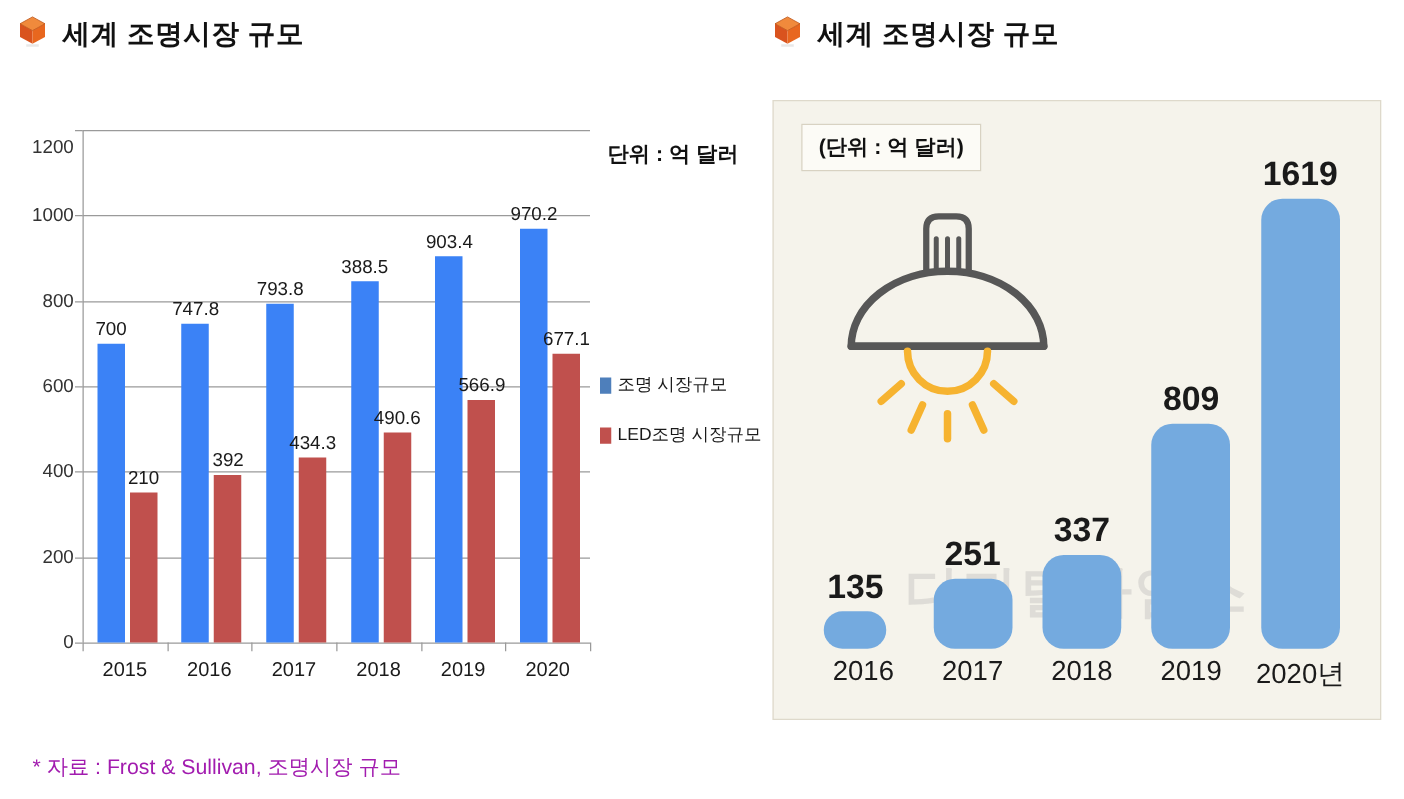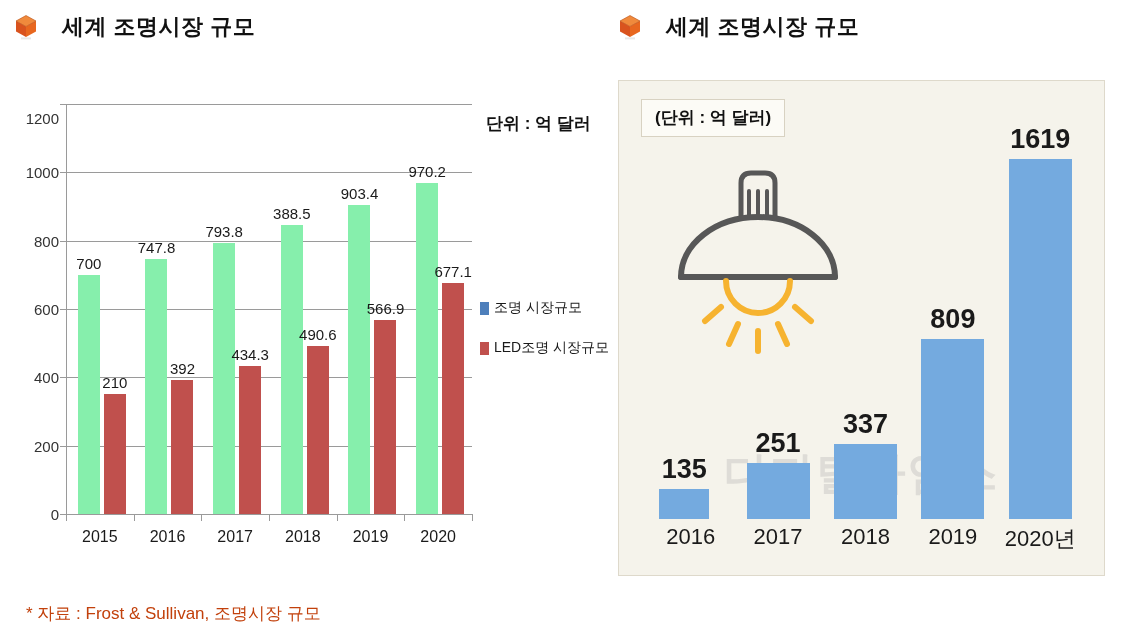--- a/index.html
+++ b/index.html
@@ -12,34 +12,34 @@
   #root { position: relative; width: 1123px; height: 639px; }
 
   
   .panel { position: absolute; top: 0; height: 639px; }
   #panel-left  { left: 0;   width: 600px; }
   #panel-right { left: 600px; width: 523px; }
 
   
   .panel-header {
     position: absolute; top: 12px; left: 14px;
-    display: flex; align-items: center; gap: 24px;
+    display: flex; align-items: flex-start; gap: 12px;
   }
   #panel-right .panel-header { left: 18px; }
   .cube-icon { width: 24px; height: 26px; position: relative; flex: 0 0 auto; }
   .cube-icon svg { display: block; }
   .panel-title {
     font-size: 22px; font-weight: bold; color: #111;
     letter-spacing: .5px; white-space: nowrap;
   }
 
   
   .source-note {
     position: absolute; bottom: 14px; left: 26px;
-    font-size: 17px; color: #c2410c; white-space: nowrap;
+    font-size: 17px; color: #a21caf; white-space: nowrap;
   }
   #panel-right .source-note { left: 18px; }
 
   
   #chart-left {
     position: absolute; left: 18px; top: 96px;
     width: 575px; height: 470px;
   }
   
   #plot-left {
@@ -66,21 +66,21 @@
   .xtick-mark {
     position: absolute; top: 100%; width: 1px; height: 7px;
     background: #9a9a9a;
   }
   .group-left {
     position: absolute; bottom: 0; height: 100%;
   }
   .bar-l {
     position: absolute; bottom: 0;
   }
-  .bar-blue { background: #86efac; }
+  .bar-blue { background: #3b82f6; }
   .bar-red  { background: #C0504D; }
   .bar-val {
     position: absolute; bottom: 100%; left: 50%;
     transform: translateX(-50%);
     margin-bottom: 3px;
     font-size: 15px; color: #1a1a1a; white-space: nowrap;
   }
   .xcat-label {
     position: absolute; top: 100%; margin-top: 14px;
     left: 50%; transform: translateX(-50%);
@@ -123,20 +123,21 @@
     user-select: none;
   }
   #plot-right {
     position: absolute; left: 28px; right: 20px; bottom: 56px;
     height: 400px;
   }
   .group-right { position: absolute; bottom: 0; height: 100%; }
   .bar-r {
     position: absolute; bottom: 0; left: 0; width: 100%;
     background: #74AADF;
+    border-radius: 17px;
   }
   .bar-val-r {
     position: absolute; bottom: 100%; left: 50%;
     transform: translateX(-50%); margin-bottom: 4px;
     font-size: 27px; font-weight: bold; color: #1a1a1a;
     white-space: nowrap;
   }
   .xcat-label-r {
     position: absolute; top: 100%; margin-top: 5px;
     left: 50%; transform: translateX(-50%);

